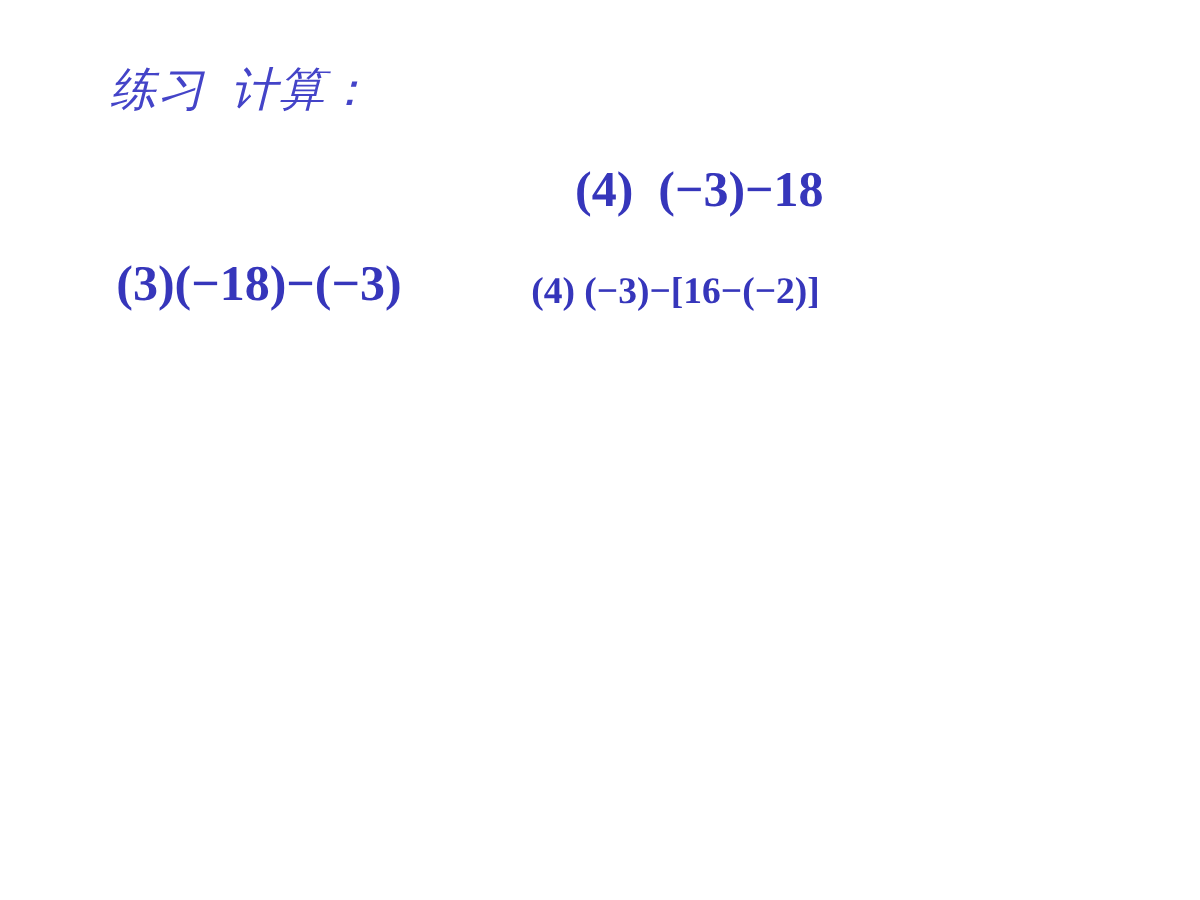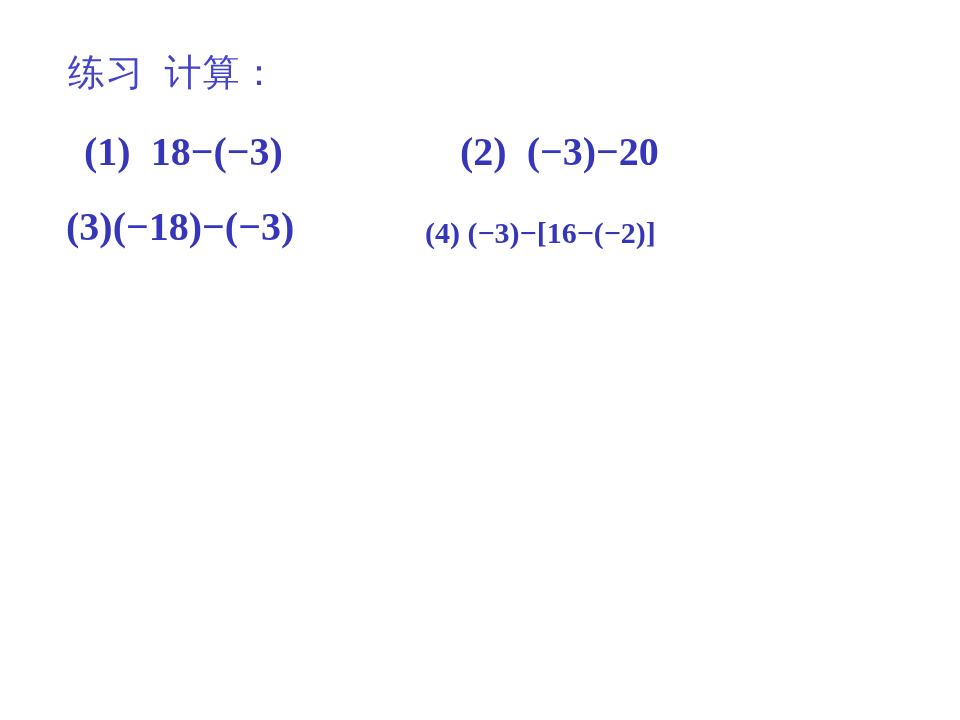--- a/index.html
+++ b/index.html
@@ -10,50 +10,50 @@
   .slide {
     position: relative;
     width: 960px;
     height: 720px;
     background: #ffffff;
     overflow: hidden;
     font-family: "Liberation Serif", "DejaVu Serif", serif;
   }
   .slide-title {
     position: absolute;
-    left: 68px;
+    left: 88px;
     top: 54px;
     font-size: 37px;
     font-weight: normal;
     color: #4444c8;
     white-space: pre;
     line-height: 1;
     letter-spacing: 1px;
+    font-style: italic;
   }
   .problem {
     position: absolute;
     font-weight: bold;
     color: #3636bb;
     white-space: pre;
     line-height: 1;
     font-size: 40px;
   }
   .p1 { left: 84px;  top: 132px; }
   .p2 { left: 460px; top: 132px; }
-  .p3 { left: 66px;  top: 207px; }
+  .p3 { left: 93px;  top: 207px; }
   .p4 { left: 425px; top: 218px; font-size: 30px; }
   .p5 { left: 84px;  top: 282px; }
 </style>
 </head>
 <body>
 
 <div class="slide">
   <div class="slide-title">练习  计算：</div>
 
-  <div class="problem p1">(1)  18−(−3)</div>
 
-  <div class="problem p2">(2)  (−3)−20</div>
+  <div class="problem p2">(4)  (−3)−18</div>
 
   <div class="problem p3">(3)(−18)−(−3)</div>
 
   <div class="problem p4">(4) (−3)−[16−(−2)]</div>
 
 </div>
 
 </body></html>

